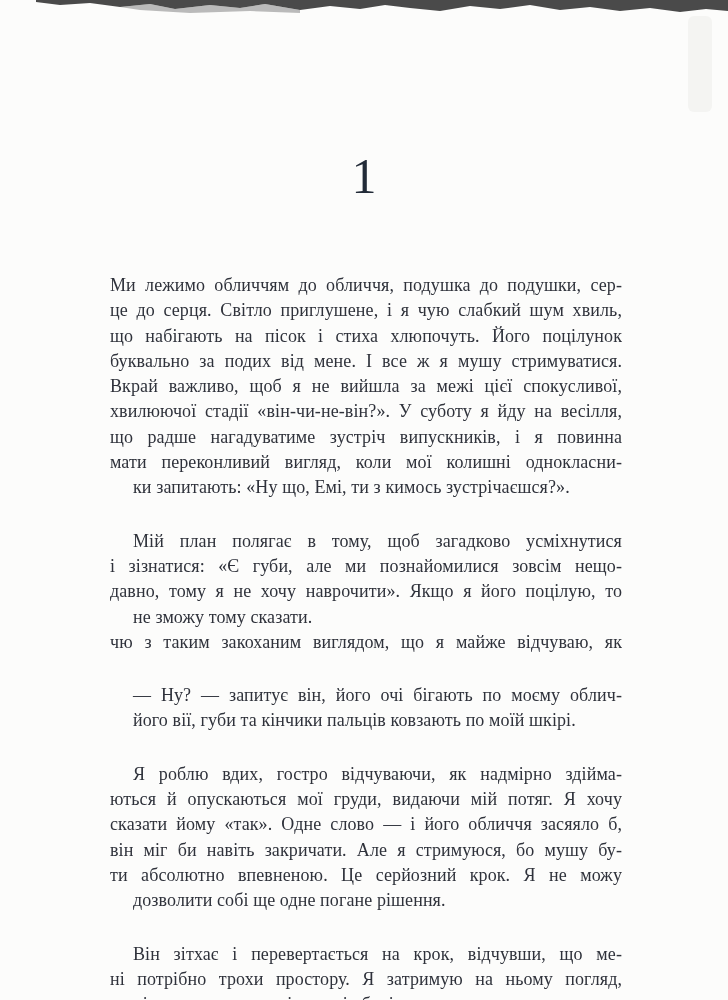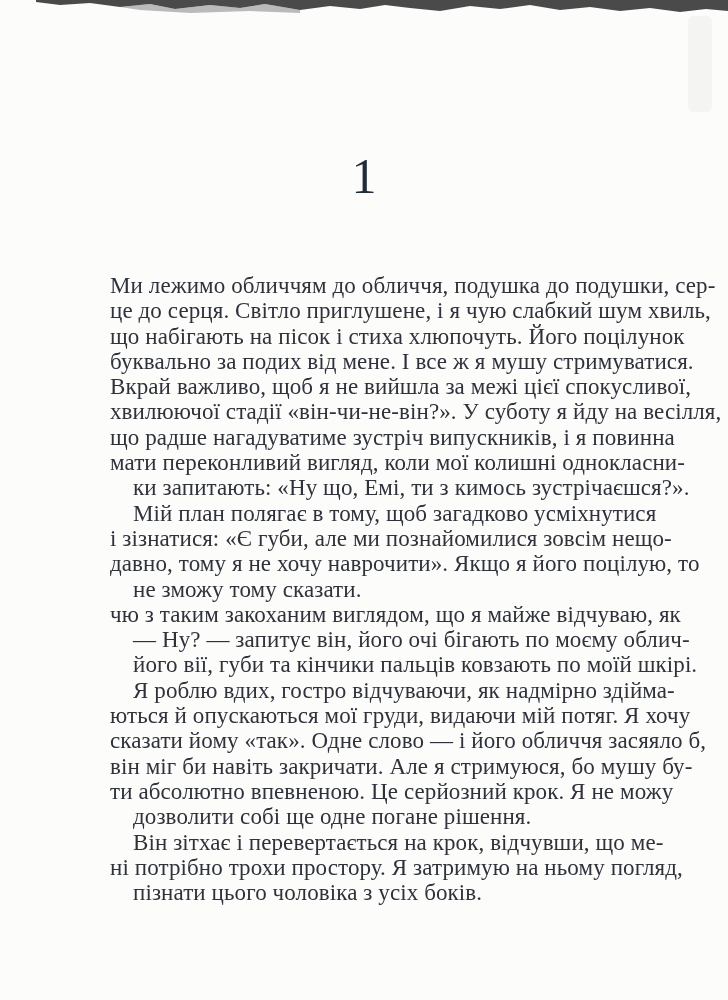--- a/index.html
+++ b/index.html
@@ -44,29 +44,29 @@
     font-weight: normal;
   }
   .body-text {
     position: absolute;
     top: 273px;
     left: 110px;
     width: 512px;
     color: #2f323b;
   }
   .line {
-    font-size: 23px;
+    font-size: 18px;
     line-height: 25.3px;
     height: 25.3px;
     white-space: nowrap;
     letter-spacing: 0.1px;
   }
   .jl { text-align: justify; text-align-last: justify; }
   .ll { text-align: left; margin-left: 23px; }
-  .ind { padding-left: 23px; }
+  .ind { padding-left: 23px; margin-top: 28px; }
 </style>
 </head>
 <body>
 
 <div class="page">
 
   <svg class="scan-band" width="728" height="16" viewBox="0 0 728 16" aria-hidden="true">
     <polygon fill="#3b3b3b" opacity="0.92" points="36,0 728,0 728,11 706,9 680,12 650,8 620,11 590,7 560,10 530,5 500,9 470,6 440,11 410,8 385,5 360,9 330,6 300,10 265,4 240,8 210,5 175,9 150,4 120,7 90,3 60,5 36,2"></polygon>
     <polygon fill="#6a6a6a" opacity="0.45" points="120,7 150,4 175,9 210,5 240,8 265,4 300,10 300,13 250,11 190,13 140,10"></polygon>
   </svg>

